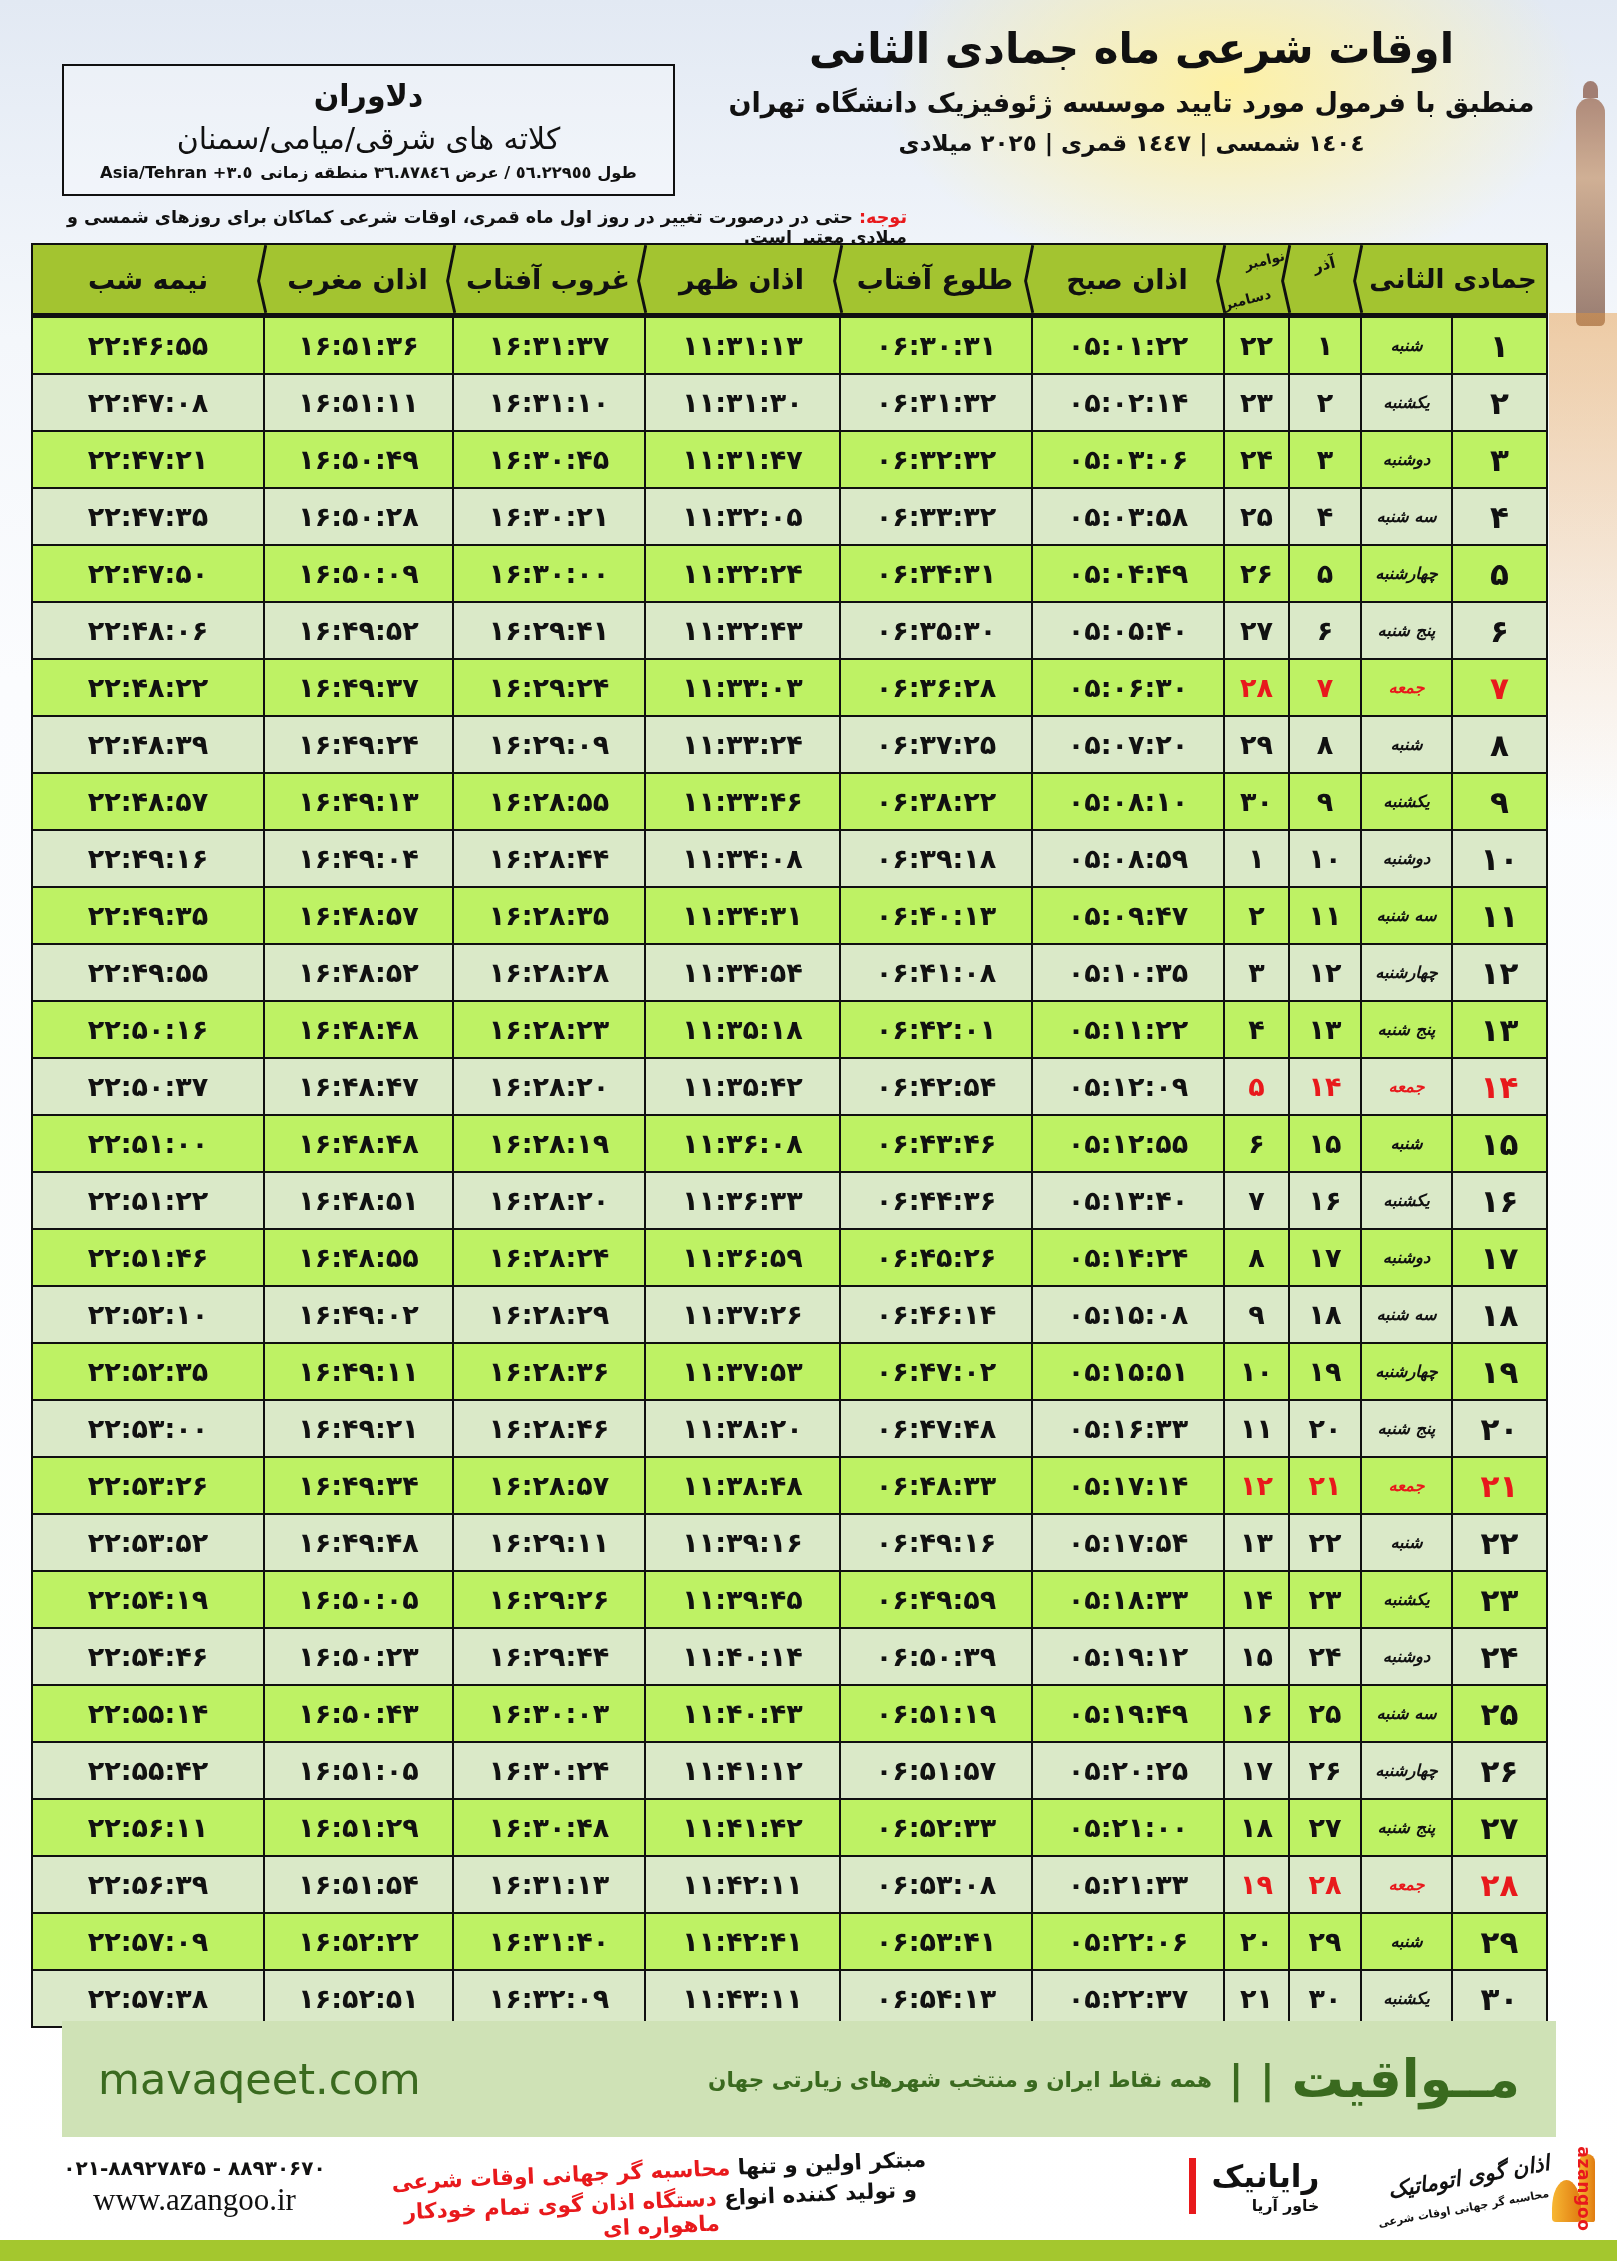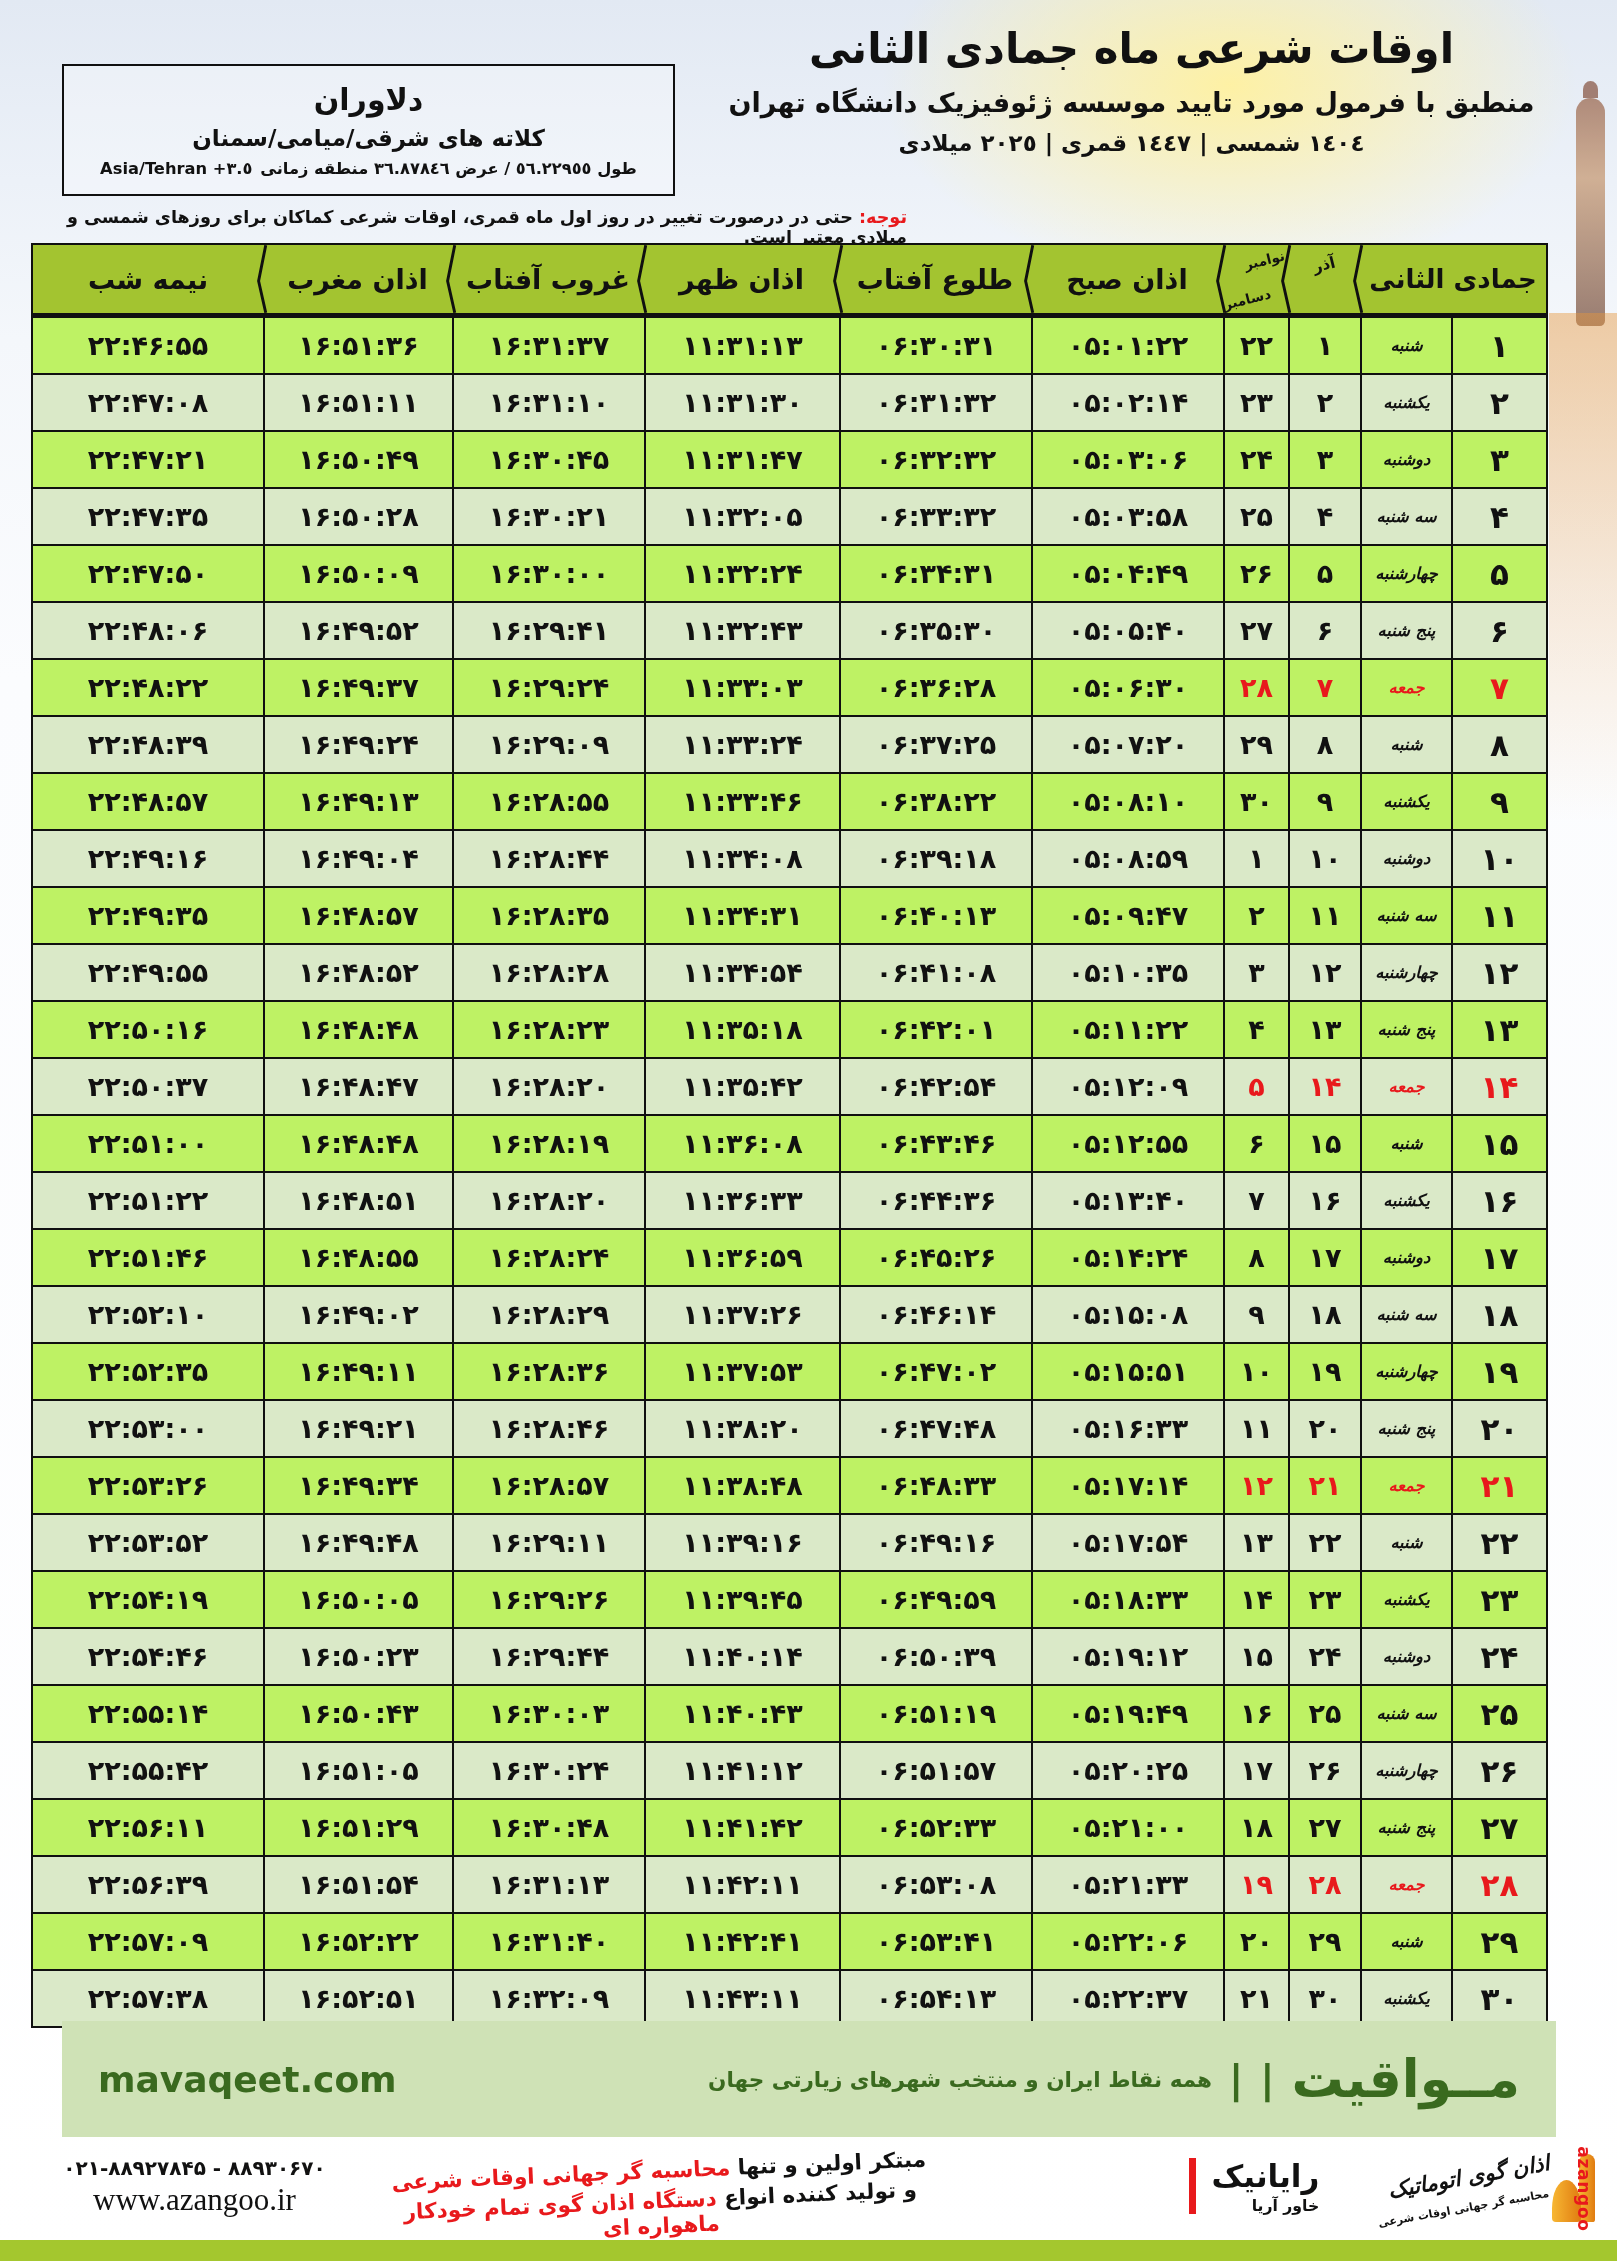--- a/index.html
+++ b/index.html
@@ -18,21 +18,21 @@
     background:linear-gradient(180deg,rgba(230,150,60,.45),rgba(230,150,60,.18) 55%,rgba(230,150,60,0));}
   
   .header-right{position:absolute;top:23.5px;right:69px;width:835px;text-align:center;direction:rtl;}
   .title{font-size:42px;font-weight:bold;}
   .subtitle{font-size:27px;font-weight:bold;margin-top:14.4px;}
   .dates{font-size:23px;font-weight:bold;margin-top:11.7px;}
   .loc-box{position:absolute;left:62px;top:64px;width:613px;height:132px;border:2.6px solid #101010;
     box-sizing:border-box;display:flex;flex-direction:column;align-items:center;justify-content:center;
     gap:7.8px;direction:rtl;background:rgba(255,255,255,.25);}
   .loc-name{font-size:30px;font-weight:bold;}
-  .loc-region{font-size:23px;font-weight:bold;}
+  .loc-region{font-size:30px;font-weight:normal;}
   .loc-coords{font-size:16.3px;font-weight:bold;display:flex;direction:rtl;gap:7.8px;align-items:center;}
   .ltr{direction:ltr;unicode-bidi:isolate;}
   .notice{position:absolute;left:31px;top:207px;width:876px;direction:rtl;text-align:right;
     font-size:17.6px;font-weight:bold;}
   .notice .lbl{color:#e8191c;}
   
   .ptable{position:absolute;left:31px;top:243px;width:1517px;border:2.6px solid #101010;background:#fff;box-sizing:border-box;
     --cols:230px 189px 192px 195px 192px 192px 65px 72px 91px 1fr;}
   .thead{position:relative;display:grid;grid-template-columns:var(--cols);height:68px;background:#a3c430;
     border-bottom:3.9px solid #101010;align-items:center;direction:ltr;}
@@ -57,21 +57,21 @@
   .trow.friday .cell.num,.trow.friday .cell.weekday,.trow.friday .cell.day{color:#e8191c;}
   
   .brand-band{position:absolute;left:62px;top:2021px;width:1494px;height:116px;background:#cfe2b6;
     display:flex;align-items:center;justify-content:space-between;direction:rtl;
     padding:0 36px;box-sizing:border-box;color:#3a6a1f;}
   .bb-right{display:flex;align-items:center;gap:17px;}
   .bb-name{font-size:52px;font-weight:bold;}
   .bb-sep{font-size:39px;font-weight:bold;}
   .bb-tag1{font-size:33px;font-weight:bold;}
   .bb-tag2{font-size:21.5px;font-weight:bold;}
-  .bb-site{font-size:36px;font-weight:bold;direction:ltr;}
+  .bb-site{font-size:43px;font-weight:normal;direction:ltr;}
   
   .bottom{position:absolute;left:8px;top:2148px;width:1544px;height:91px;}
   .contact{position:absolute;left:46px;top:7.8px;width:281px;text-align:center;}
   .phone{font-size:20px;font-weight:bold;}
   .site2{font-family:"Liberation Serif", serif;font-size:31px;margin-top:2.6px;}
   .slogan{position:absolute;left:365px;top:5.2px;width:574px;direction:rtl;text-align:center;
     transform:rotate(-2.5deg);font-weight:bold;font-size:21.5px;}
   .slogan .line{margin-top:5.2px;}
   .slogan .red{color:#e8191c;}
   .rayanik{position:absolute;left:1181px;top:10.4px;display:flex;gap:16px;align-items:flex-start;direction:ltr;}

